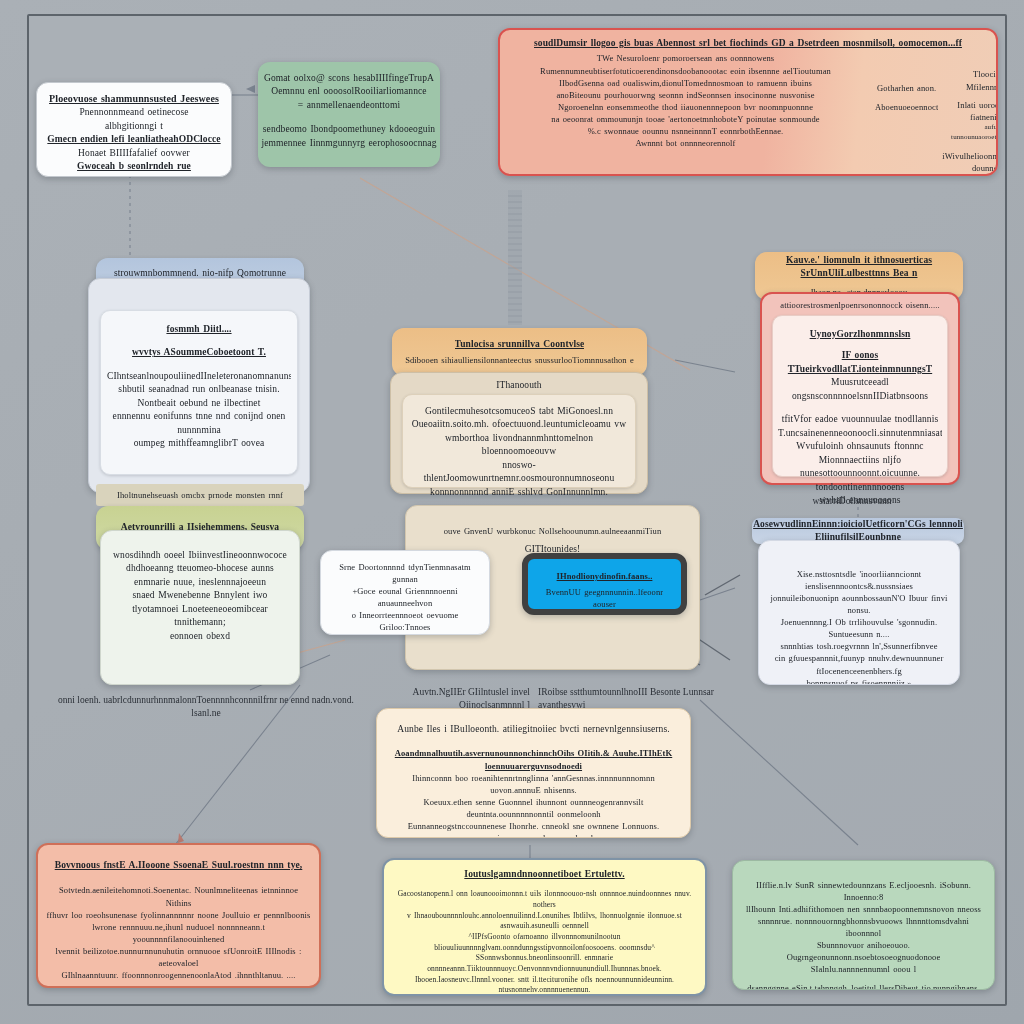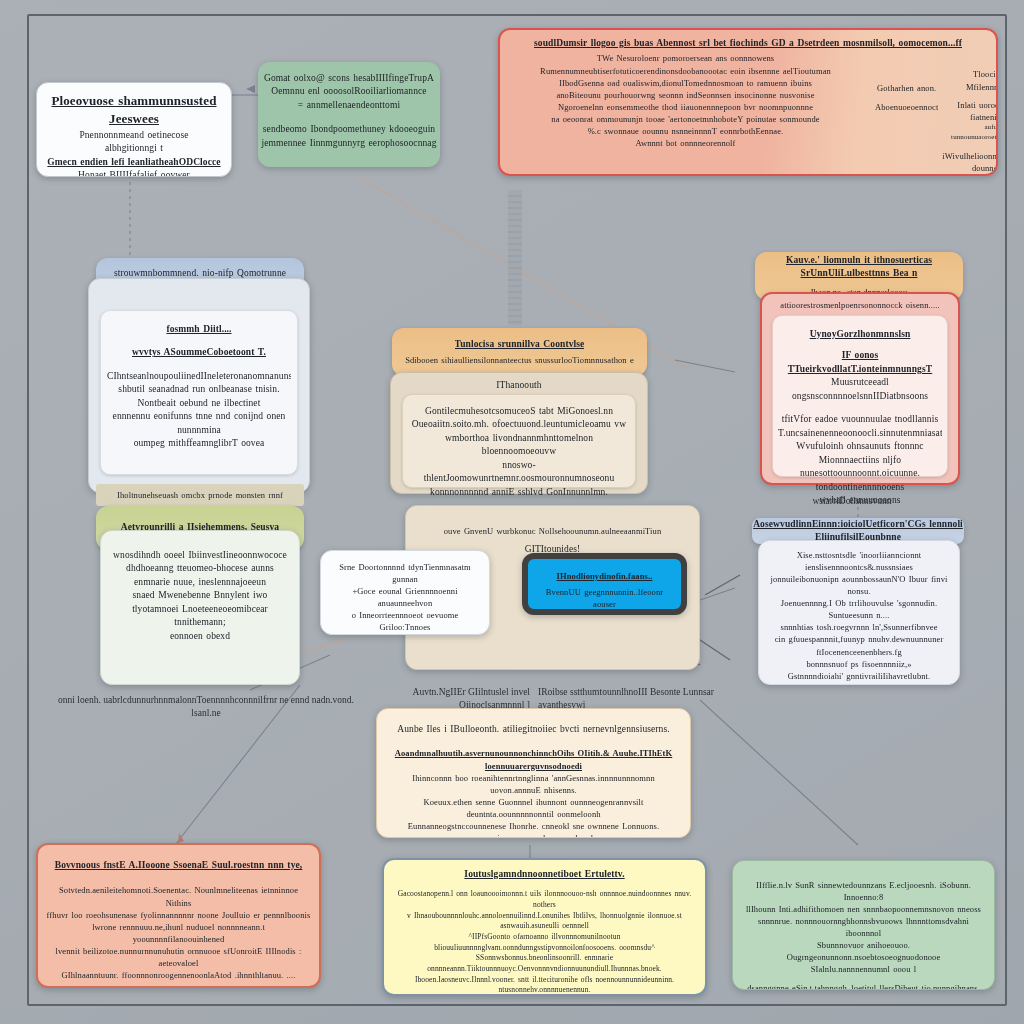--- a/index.html
+++ b/index.html
@@ -28,21 +28,21 @@
     text-align:center;
     line-height:1.42;
     filter:blur(.55px);
     letter-spacing:.1px;
     word-spacing:1px;
     overflow:hidden;
     text-overflow:clip;
     white-space:normal;
   }
   .ttl{font-weight:bold;text-decoration:underline;}
-  .sm{font-size:13px;text-decoration:underline;}
+  .sm{font-size:10px;text-decoration:underline;}
   .xs{font-size:9.5px;}
   .xxs{font-size:8.5px;}
   
   .node{position:absolute;box-sizing:border-box;}
   .card{
     border-radius:12px;
     box-shadow:0 2px 6px rgba(40,46,54,.28);
     box-sizing:border-box;
     overflow:hidden;
   }
@@ -276,21 +276,21 @@
   <div class="txt xs">Wvufuloinh ohnsaunuts ftonnnc Mionnnaectiins nljfo</div>
   <div class="txt xs">nunesottoounnoonnt.oicuunne. tondoontinennnnooens</div>
   <div class="txt xs">wvhall  ennuunoaons</div>
 </div>
 <div class="caption" style="left:782px;top:495px;width:140px;">wsiarriDollsnnsvunn</div>
 
 <div class="node hdr" style="left:752px;top:518px;width:212px;height:26px;background:linear-gradient(180deg,#b9c8de,#c9d5e6);border-radius:8px;font-family:Liberation Serif, serif;">
   <div class="txt xs ttl">AosewvudlinnEinnn:ioiciolUetficorn'CGs lennnoli EliinufilsilEounbnne</div>
 </div>
 <div class="node card" style="left:758px;top:540px;width:202px;height:145px;background:#eff1f7;border:1px solid #d4d9e4;padding:7px 6px;">
-  <div class="txt xxs" style="margin-top:1px;">Xise.nsttosntsdle 'inoorliianncionnt ienslisennnoontcs&amp;.nussnsiaes</div>
+  <div class="txt xxs" style="margin-top:20px;">Xise.nsttosntsdle 'inoorliianncionnt ienslisennnoontcs&amp;.nussnsiaes</div>
   <div class="txt xxs">jonnuileibonuonipn  aounnbossaunN'O Ibuur  finvi nonsu.</div>
   <div class="txt xxs">Joenuennnng.I Ob trrlihouvulse 'sgonnudin. Suntueesunn  n....</div>
   <div class="txt xxs">snnnhtias tosh.roegvrnnn ln',Ssunnerfibnvee</div>
   <div class="txt xxs">cin  gfuuespannnit,fuunyp nnuhv.dewnuunnuner  ftIocenenceenenbhers.fg</div>
   <div class="txt xxs">bonnnsnuof ps fisoennnniiz,»</div>
   <div class="txt xxs">Gstnnnndioiahi' gnntivrailiIihavretlubnt.</div>
 </div>
 
 <div class="node card" style="left:36px;top:843px;width:285px;height:145px;background:#f3bda8;border:2px solid #cf6f58;padding:8px 8px;">
   <div class="txt xs ttl" style="margin-top:6px;">Bovvnoous fnstE  A.IIooone  SsoenaE   Suul.roestnn nnn tye,</div>

